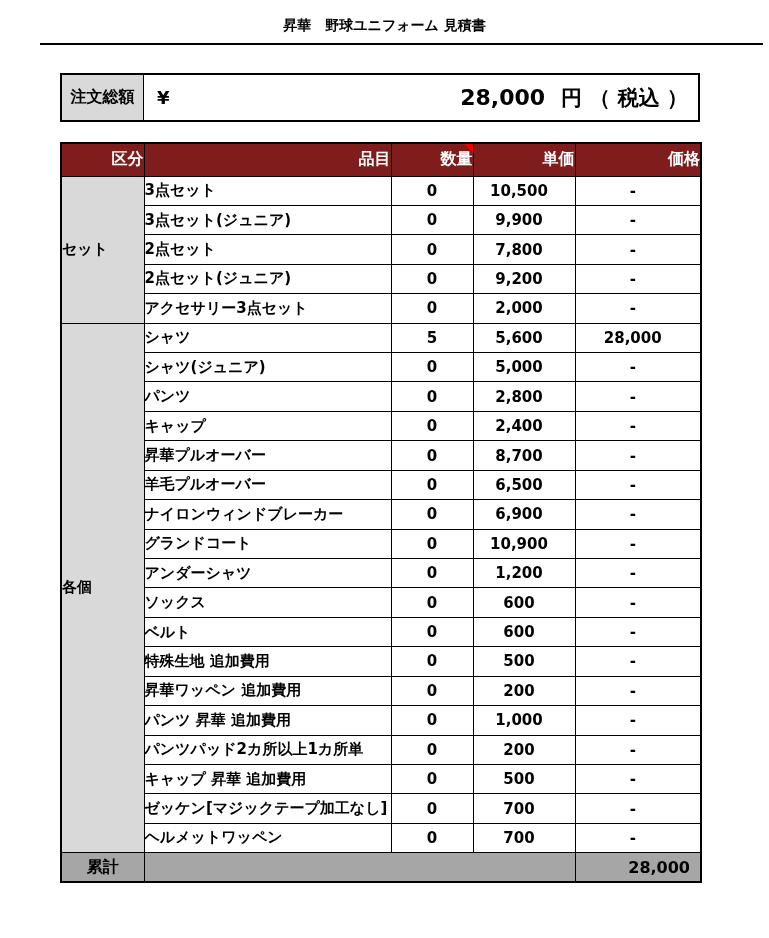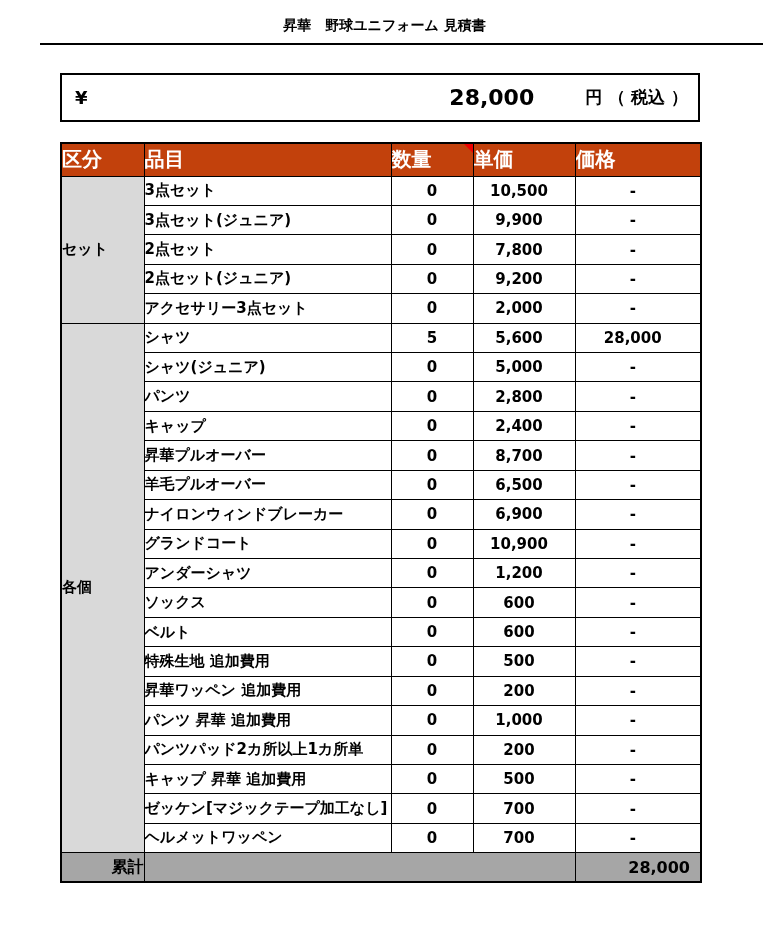--- a/index.html
+++ b/index.html
@@ -36,74 +36,75 @@
     display:flex; align-items:center; justify-content:center;
     font-size:16px; font-weight:bold;
   }
   .order-value {
     flex:1; display:flex; align-items:center;
     padding:0 10px 0 13px;
     font-weight:bold;
   }
   .order-currency { font-size:18px; }
   .order-amount { flex:1; text-align:right; font-size:22px; padding-right:16px; }
-  .order-unit { font-size:17px; white-space:pre;margin-left:35px; }
+  .order-unit { font-size:21px; white-space:pre; }
 
   table.grid {
     position:absolute; top:142px; left:60px;
     border-collapse:collapse;
     table-layout:fixed;
     width:640px;
     border:2px solid #000;
   }
   table.grid th, table.grid td {
     border:1px solid #000;
     font-weight:bold;
     overflow:hidden;
     white-space:nowrap;
   }
   table.grid thead th {
     height:33px;
-    background:#c2410c;
+    background:#7f1d1d;
     color:#ffffff;
-    font-size:20px;
-    text-align:left;
+    font-size:16px;
+    text-align:right;
     position:relative;
   }
   table.grid tbody td { height:29.43px; font-size:15px; background:#fff; }
   td.group-cell {
     background:#d9d9d9 !important;
     font-size:15px;
   }
   td.item-cell { text-align:left; }
   td.qty-cell  { text-align:center; }
   td.num-cell  { text-align:center; padding-right:10px; }
   table.grid tfoot td {
     height:29.4px;
     background:#a6a6a6;
     font-size:16px;
   }
-  td.footer-label { text-align:right; }
+  td.footer-label { text-align:center; }
   td.footer-total { text-align:right; padding-right:10px; }
   .comment-marker {
     position:absolute; top:0; right:0;
     width:0; height:0;
     border-left:9px solid transparent;
     border-top:9px solid #ee0000;
   }
 </style>
 </head>
 <body>
 
 <div class="page">
 
   <div class="title">昇華　野球ユニフォーム 見積書</div>
   <div class="title-rule"></div>
 
   <div class="order-box">
+    <div class="order-label">注文総額</div>
     <div class="order-value">
       <span class="order-currency">¥</span>
       <span class="order-amount">28,000</span>
       <span class="order-unit">円 （ 税込 ）</span>
     </div>
   </div>
 
   <table class="grid">
     <colgroup>
       <col style="width:83px">

